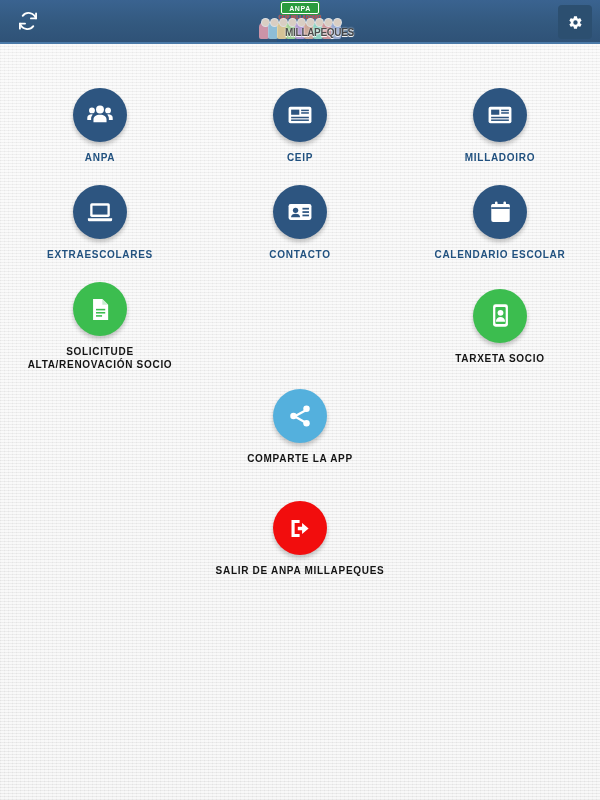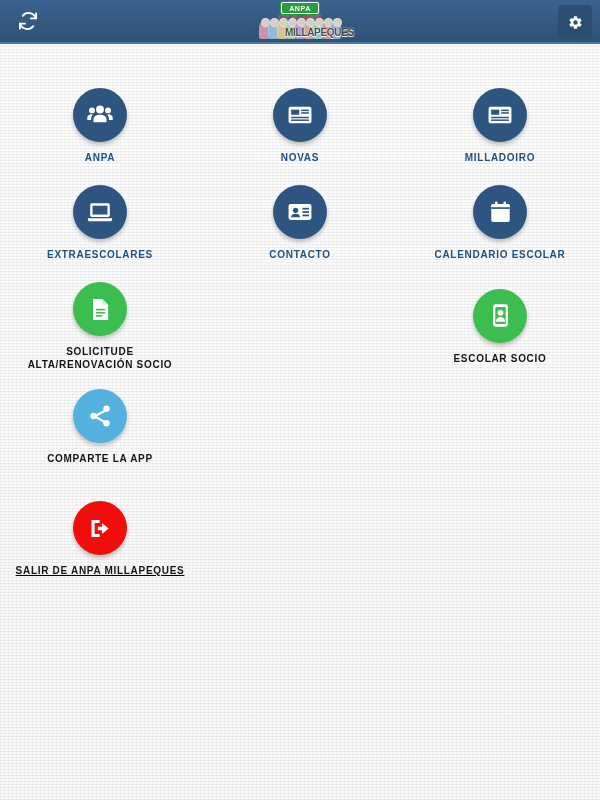--- a/index.html
+++ b/index.html
@@ -120,23 +120,23 @@
     text-align:center;
     line-height:13px;
   }
   .lbl-blue { color:#21517f; }
   .lbl-dark { color:#141414; }
 
   .r1 { margin-top:38px; }
   .r2 { margin-top:15px; }
   .r3 { margin-top:15px;align-items:center; }
   .r4 { margin-top:12px; }
-  .r5 { margin-top:30px;text-decoration:underline; }
-
-  .single { justify-content:flex-start; }
+  .r5 { margin-top:30px; }
+
+  .single { justify-content:center; }
   .single .cell { flex:0 0 200px; }
 
   svg { display:block; }
 </style>
 </head>
 <body>
 
 <div id="appbar">
 
   <div id="refresh-btn">
@@ -202,21 +202,21 @@
           <svg width="28" height="28" viewBox="0 0 24 24">
             <rect x="2.2" y="5" width="19.6" height="14" rx="1.6" fill="#ffffff"></rect>
             <rect x="4.4" y="7.4" width="7" height="4.4" fill="#2d5580"></rect>
             <rect x="13" y="7.4" width="6.6" height="1.3" fill="#2d5580"></rect>
             <rect x="13" y="9.6" width="6.6" height="1.3" fill="#2d5580"></rect>
             <rect x="4.4" y="13.5" width="15.2" height="1.3" fill="#2d5580"></rect>
             <rect x="4.4" y="15.8" width="15.2" height="1.3" fill="#2d5580"></rect>
           </svg>
         </span>
       </div>
-      <div class="label lbl-blue">NOVAS</div>
+      <div class="label lbl-blue">CEIP</div>
     </div>
 
     <div class="cell">
       <div class="circle c-blue">
         <span>
           <svg width="28" height="28" viewBox="0 0 24 24">
             <rect x="2.2" y="5" width="19.6" height="14" rx="1.6" fill="#ffffff"></rect>
             <rect x="4.4" y="7.4" width="7" height="4.4" fill="#2d5580"></rect>
             <rect x="13" y="7.4" width="6.6" height="1.3" fill="#2d5580"></rect>
             <rect x="13" y="9.6" width="6.6" height="1.3" fill="#2d5580"></rect>
@@ -298,21 +298,21 @@
       <div class="circle c-green">
         <span>
           <svg width="27" height="27" viewBox="0 0 24 24">
             <rect x="5.4" y="2" width="13.2" height="20" rx="2.2" fill="#ffffff"></rect>
             <rect x="7.4" y="4.4" width="9.2" height="15.2" rx="1" fill="#3cbd4f"></rect>
             <circle cx="12" cy="9.6" r="2.6" fill="#ffffff"></circle>
             <path d="M7.9 17.6c0-2.6 1.9-4.2 4.1-4.2s4.1 1.6 4.1 4.2z" fill="#ffffff"></path>
           </svg>
         </span>
       </div>
-      <div class="label lbl-dark">ESCOLAR SOCIO</div>
+      <div class="label lbl-dark">TARXETA SOCIO</div>
     </div>
   </div>
 
   <div class="row r4 single">
     <div class="cell">
       <div class="circle c-cyan">
         <span>
           <svg width="26" height="26" viewBox="0 0 24 24" fill="#ffffff">
             <circle cx="18" cy="5.3" r="3"></circle>
             <circle cx="6" cy="12" r="3"></circle>

